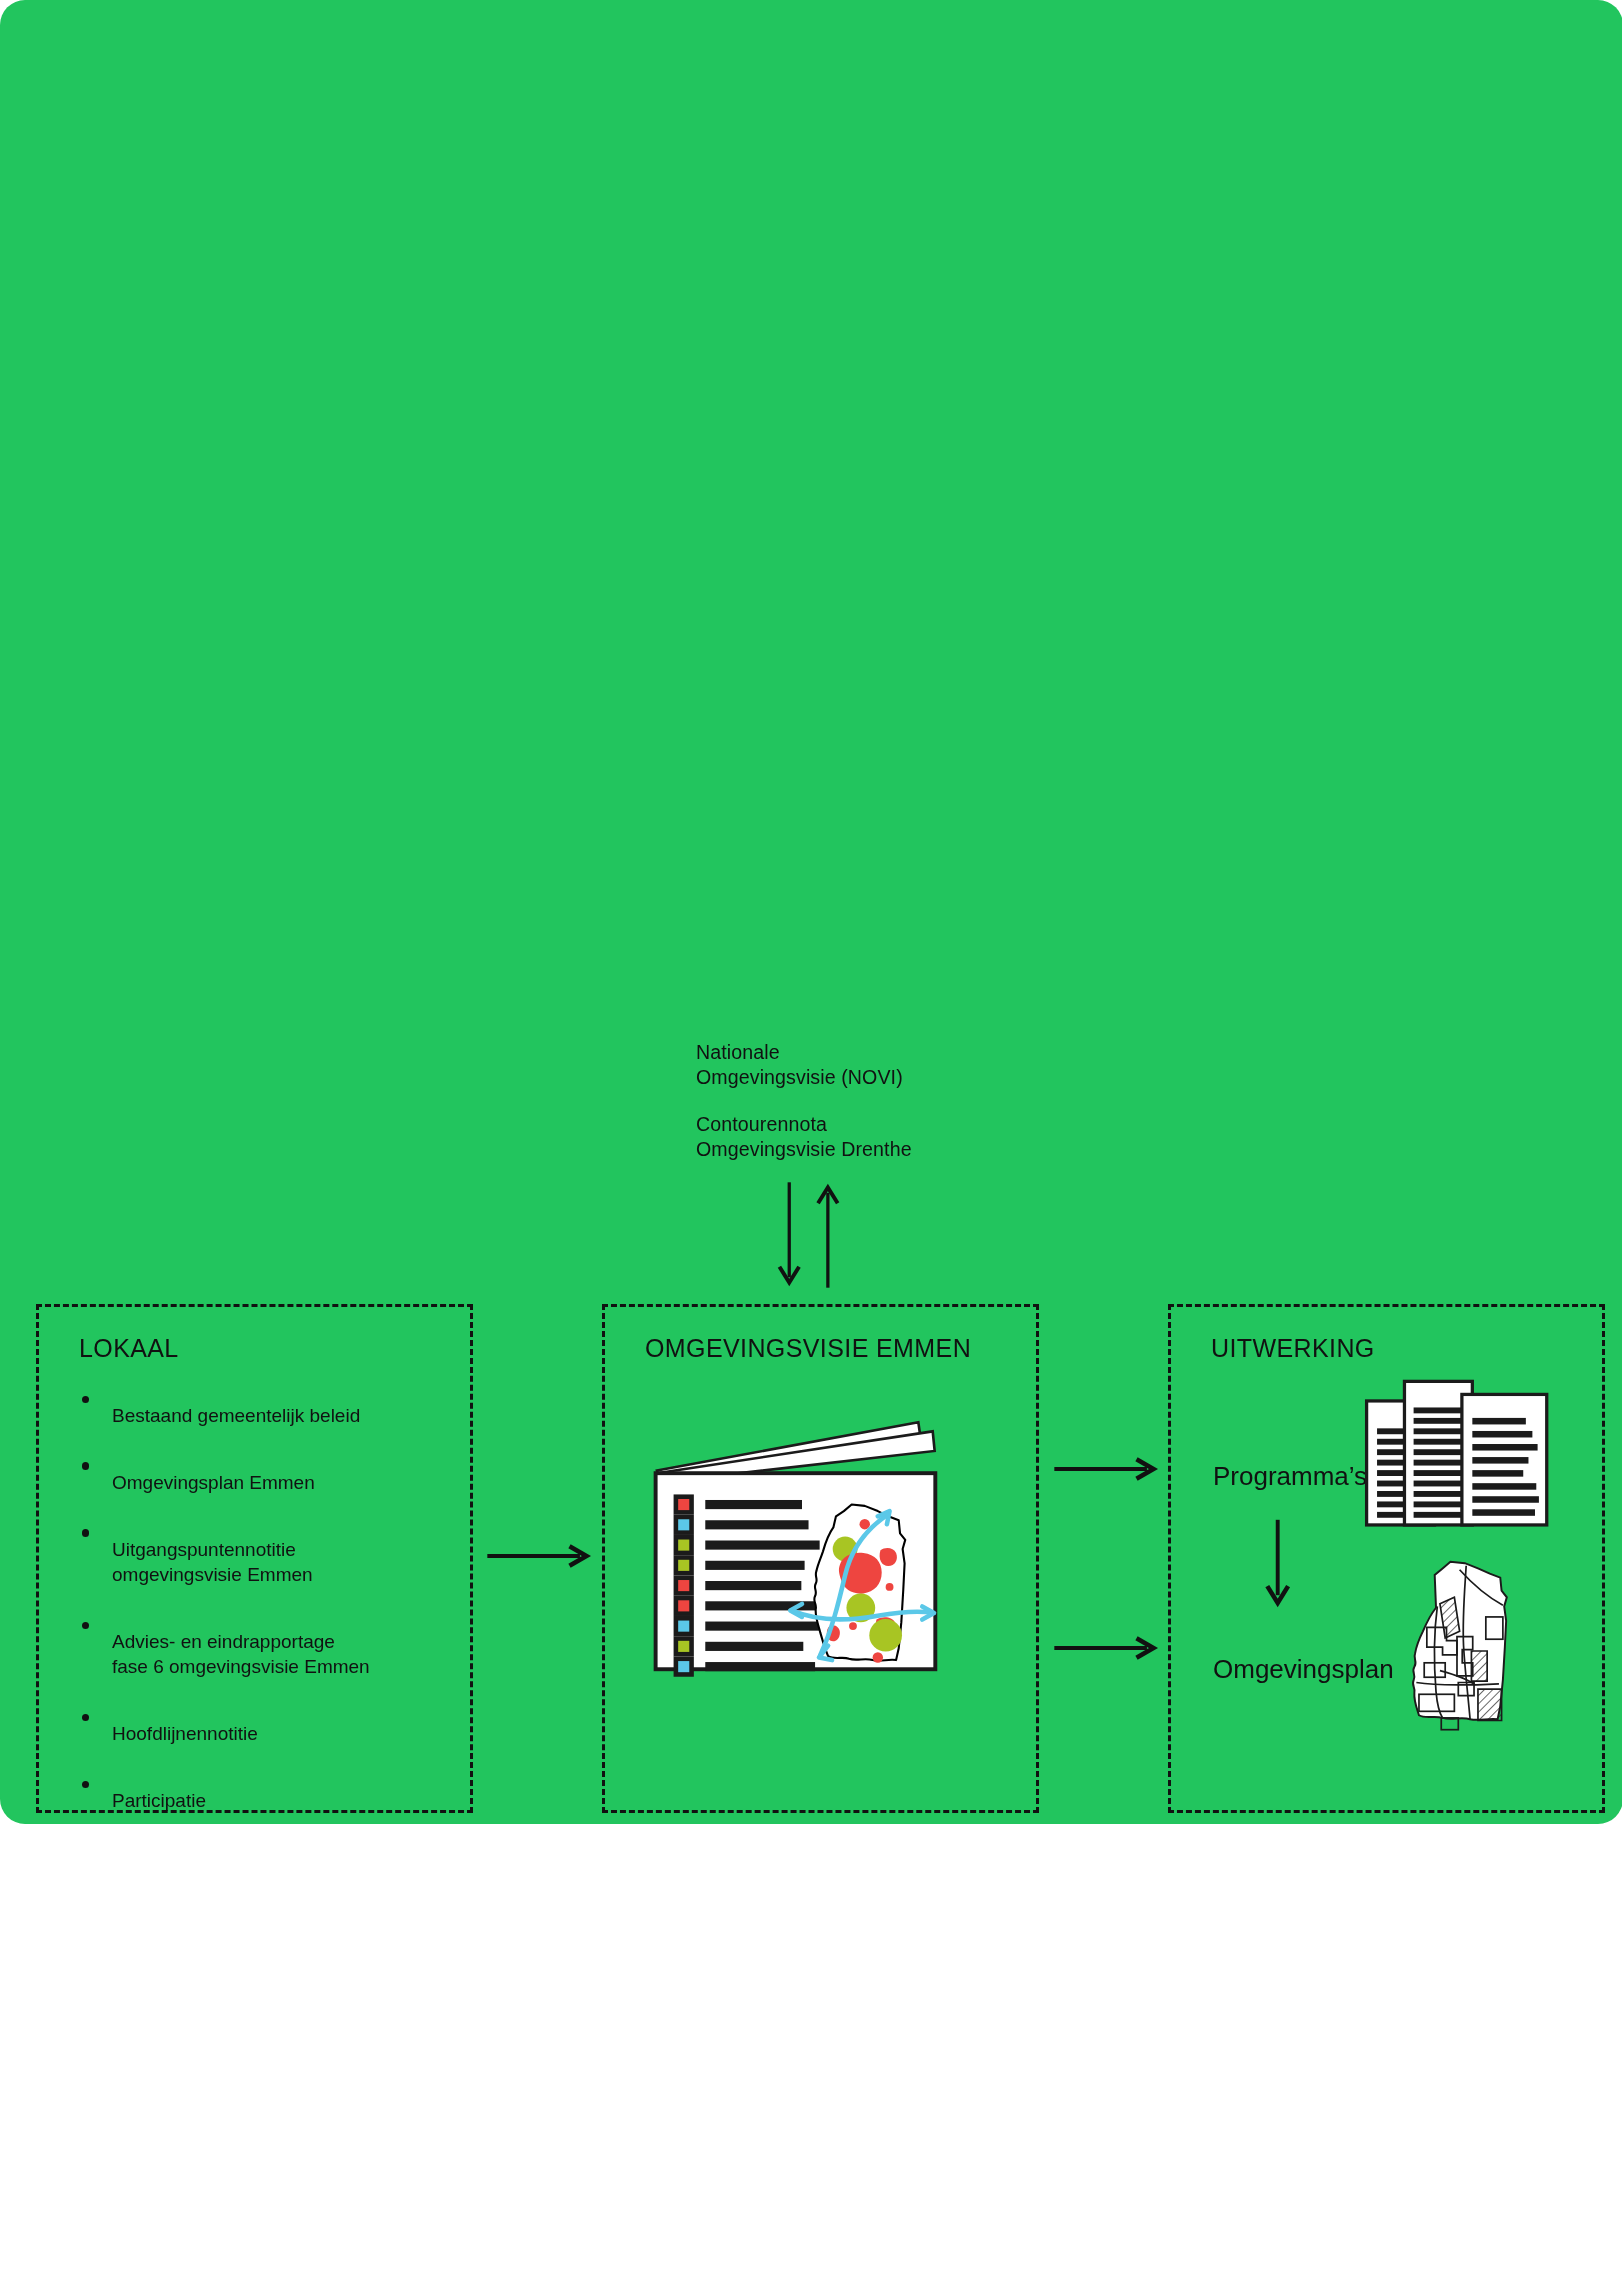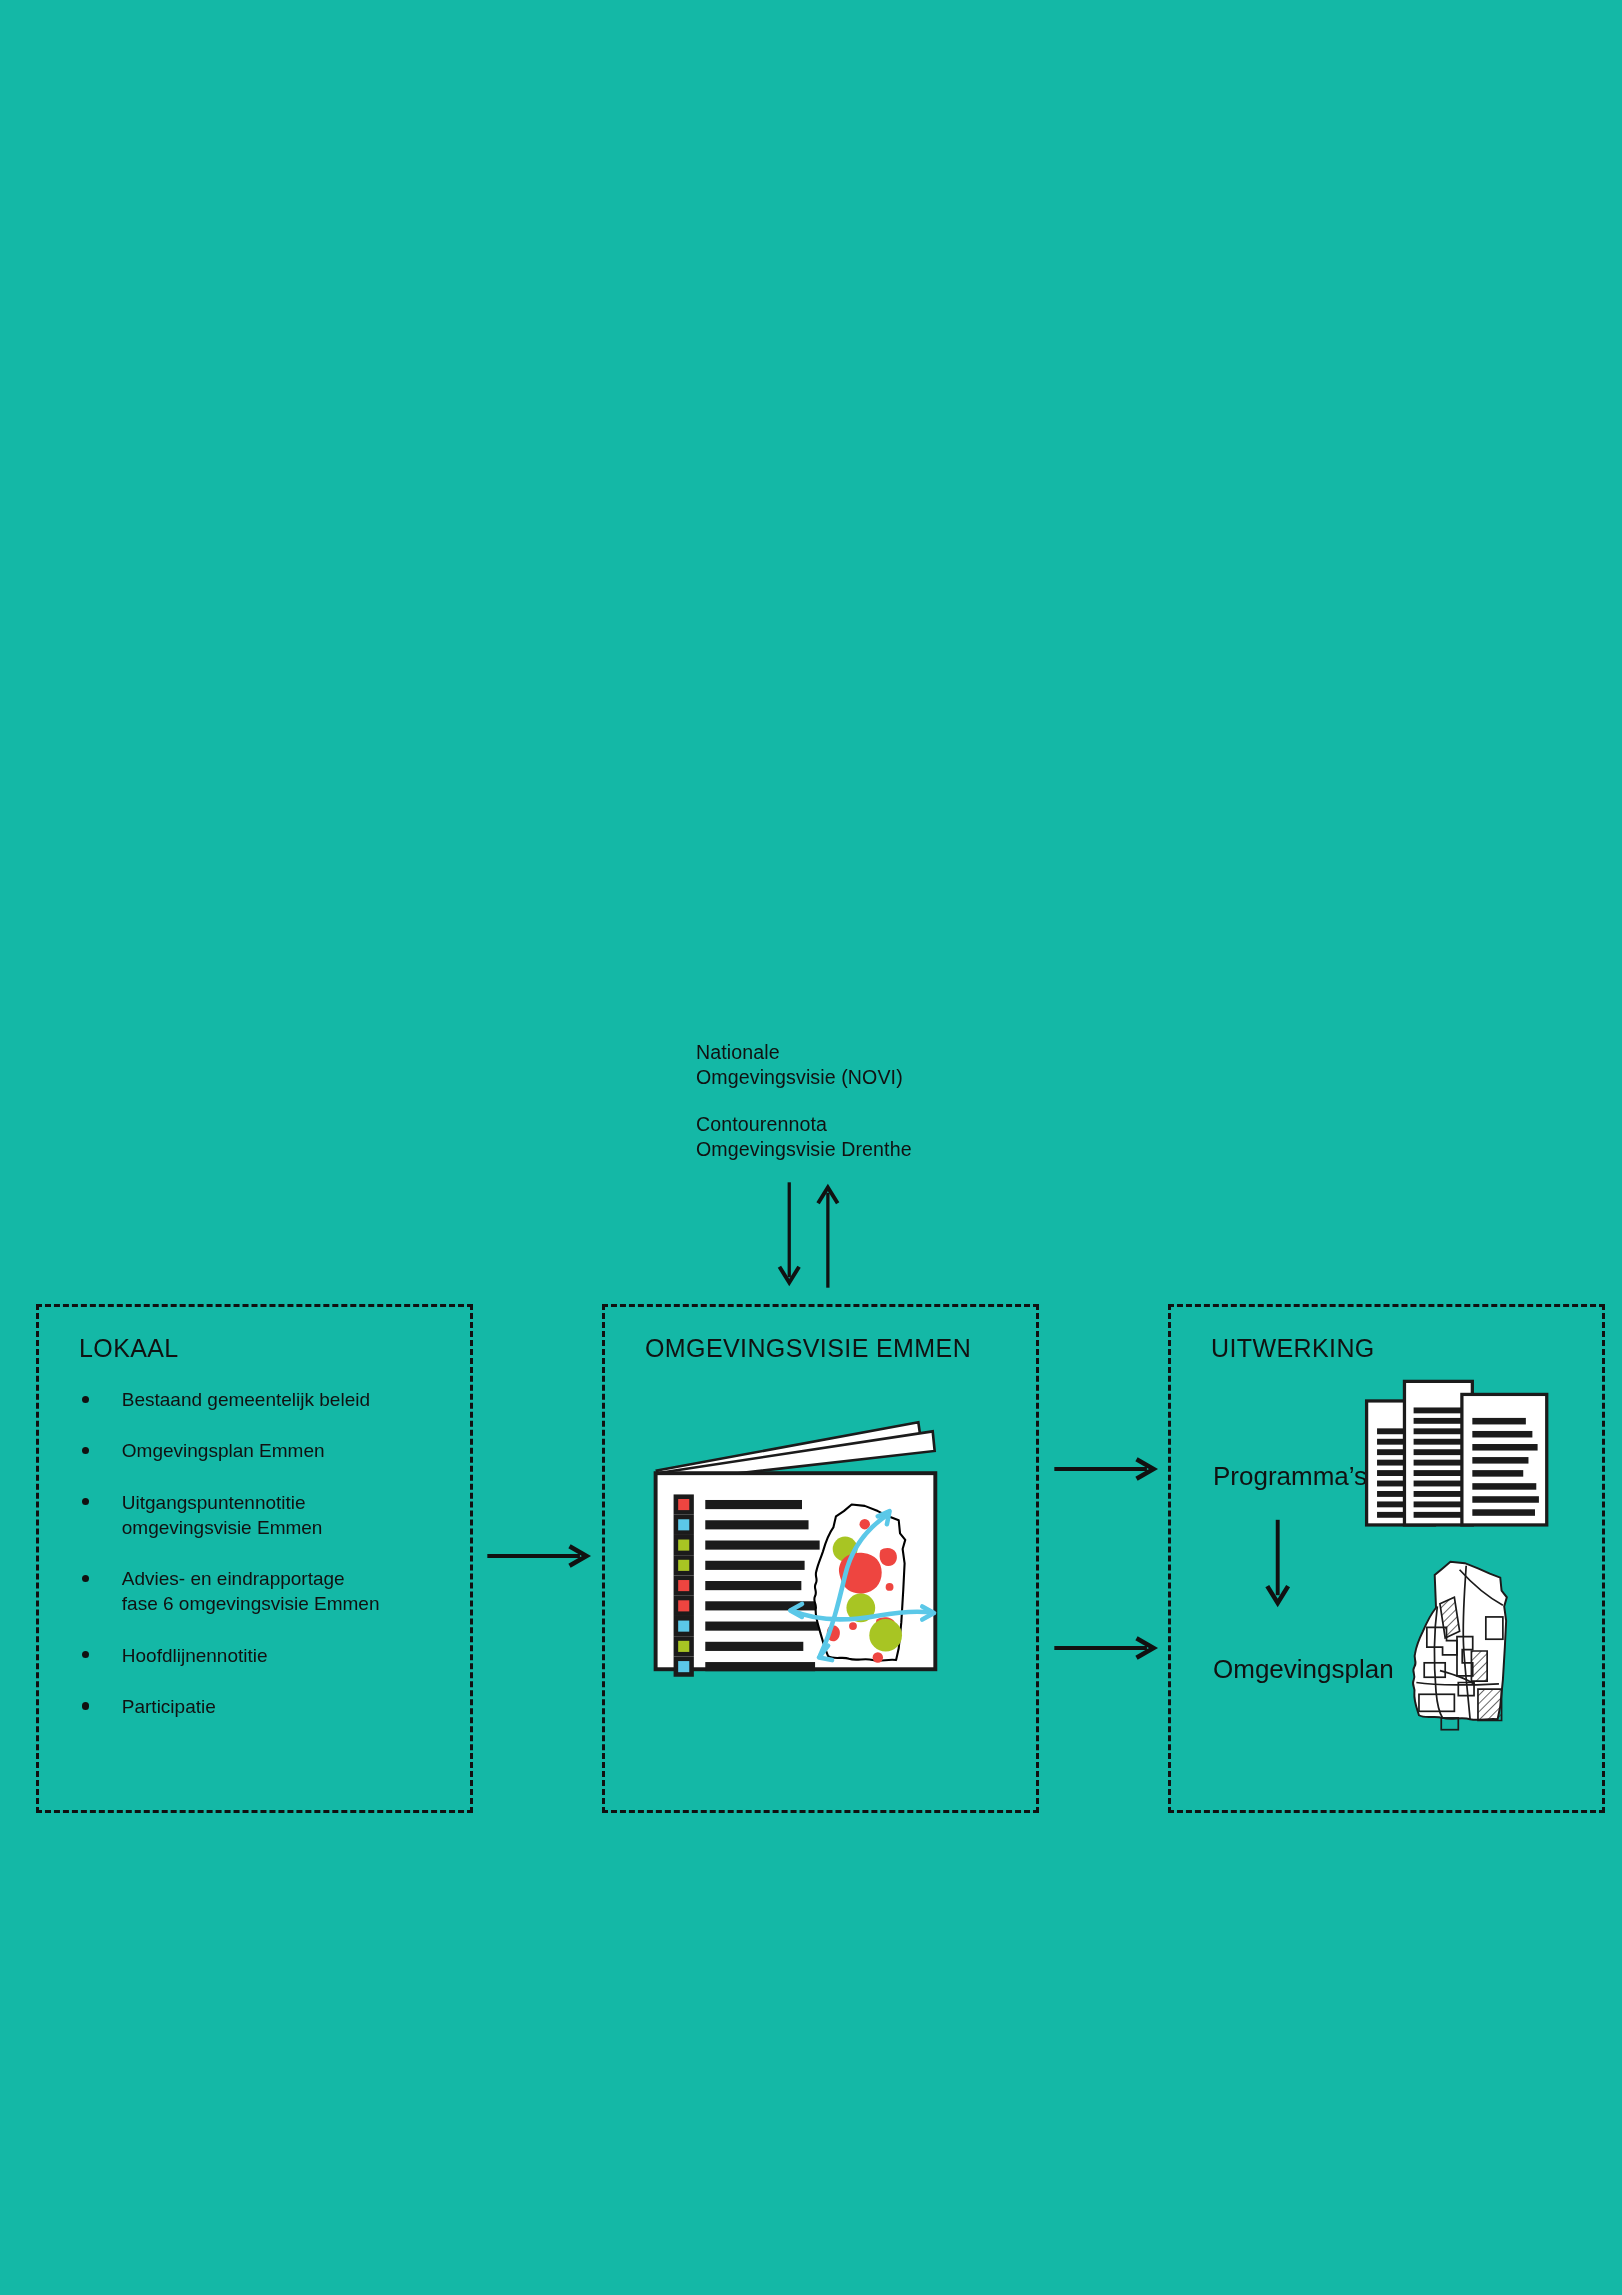--- a/index.html
+++ b/index.html
@@ -3,25 +3,26 @@
 <meta charset="utf-8">
 <style>
   html, body {
     margin: 0;
     padding: 0;
     background: #ffffff;
   }
   #page {
     position: relative;
     width: 1623px;
-    height: 2295px;
-    background: #14b8a6;
+    height: 1824px;
+    background: #22c55e;
     font-family: "Liberation Sans", sans-serif;
     color: #111111;
     overflow: hidden;
+    border-radius: 25px;
   }
 
   
   .note {
     position: absolute;
     font-size: 19.6px;
     line-height: 1.30;
     color: #111111;
     white-space: pre-line;
     letter-spacing: 0.1px;
@@ -56,20 +57,21 @@
     position: absolute;
     left: 79px;
     top: 1387px;
     width: 366px;
   }
   .bullet-row {
     position: relative;
     display: flex;
     align-items: flex-start;
     margin-bottom: 26px;
+    flex-direction: column;
   }
   .bullet-dot {
     width: 7.2px;
     height: 7.2px;
     border-radius: 50%;
     background: #111111;
     flex: 0 0 auto;
     margin-top: 8.5px;
     margin-left: 2.6px;
   }

